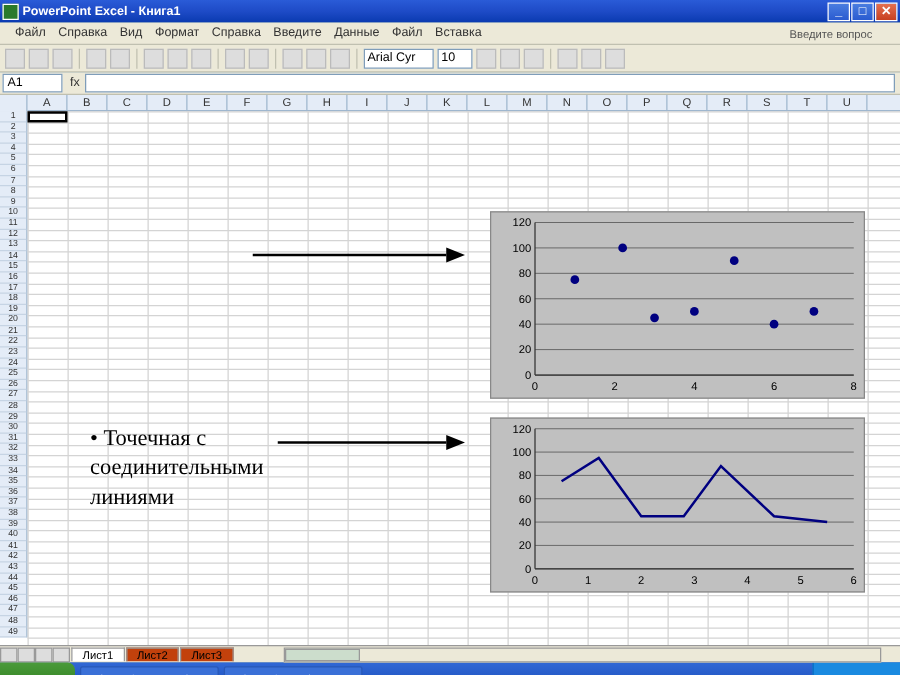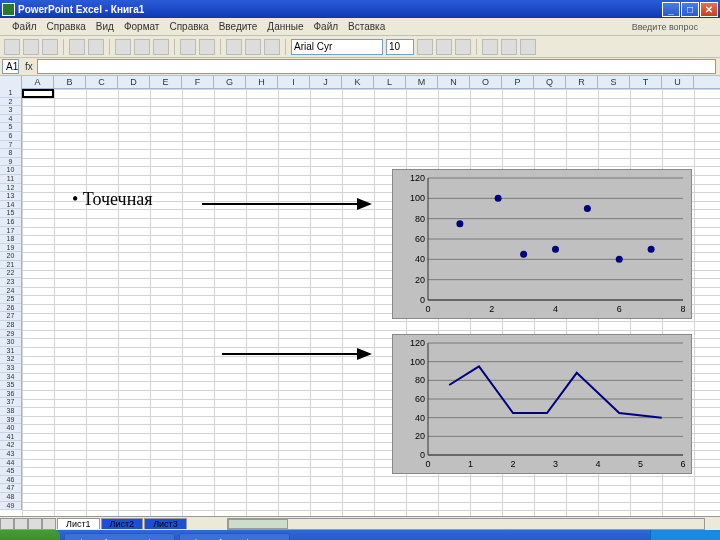--- a/index.html
+++ b/index.html
@@ -15,21 +15,21 @@
   .menubar { height: 18px; background: #ece9d8; display: flex; align-items: center; padding: 0 12px; font-size: 10px; color: #333; border-bottom: 1px solid #c0c0b0; }
   .menubar span { margin-right: 10px; }
   .menubar .ask { margin-left: auto; font-size: 9px; color: #555; }
 
   .toolbar { height: 22px; background: #ece9d8; border-bottom: 1px solid #c0c0b0; display: flex; align-items: center; padding: 0 4px; gap: 3px; }
   .tb-btn { width: 16px; height: 16px; background: #ddd; border: 1px solid #bbb; }
   .tb-sep { width: 1px; height: 16px; background: #c0c0b0; margin: 0 2px; }
   .fontbox { height: 16px; border: 1px solid #7f9db9; background: #fff; font-size: 10px; padding: 0 2px; display: flex; align-items: center; }
 
   .formula-row { height: 18px; background: #ece9d8; display: flex; align-items: center; border-bottom: 1px solid #c0c0b0; }
-  .namebox { width: 17px; height: 15px; border: 1px solid #7f9db9; background: #fff; font-size: 10px; padding: 1px 3px; margin: 0 2px; }
+  .namebox { width: 48px; height: 15px; border: 1px solid #7f9db9; background: #fff; font-size: 10px; padding: 1px 3px; margin: 0 2px; }
   .fx { font-size: 10px; padding: 0 4px; color: #333; }
   .formula-bar { flex: 1; height: 15px; border: 1px solid #7f9db9; background: #fff; margin-right: 4px; }
 
   .grid-area { position: relative; height: 440px; background: #fff; overflow: hidden; }
   .col-headers { position: absolute; top: 0; left: 0; right: 0; height: 13px; background: #e4ecf7; display: flex; border-bottom: 1px solid #9eb6ce; }
   .corner { width: 22px; height: 13px; border-right: 1px solid #9eb6ce; background: #e4ecf7; }
   .col-h { width: 32px; height: 13px; border-right: 1px solid #9eb6ce; font-size: 9px; text-align: center; color: #333; line-height: 13px; }
   .row-headers { position: absolute; top: 13px; left: 0; width: 22px; background: #e4ecf7; border-right: 1px solid #9eb6ce; }
   .row-h { height: 8.6px; border-bottom: 1px solid #c6d4e4; font-size: 7px; text-align: center; color: #333; line-height: 8.6px; }
   .cells { position: absolute; top: 13px; left: 22px; right: 0; bottom: 0; }
@@ -44,21 +44,21 @@
   .arrow-line { stroke: #000; stroke-width: 2; }
   .arrow-head { fill: #000; }
 
   .chart-box { position: absolute; background: #c0c0c0; border: 1px solid #888; }
   .chart1 { top: 80px; left: 370px; width: 300px; height: 150px; }
   .chart2 { top: 245px; left: 370px; width: 300px; height: 140px; }
 
   .sheet-tabs { height: 14px; background: #ece9d8; display: flex; align-items: center; font-size: 9px; border-top: 1px solid #999; }
   .sheet-nav { width: 14px; height: 12px; background: #ddd; border: 1px solid #999; }
   .tab { padding: 0 8px; background: #fff; border: 1px solid #999; border-bottom: none; margin-left: 1px; }
-  .tab.inactive { background: #1d4ed8; }
+  .tab.inactive { background: #c2410c; }
   .scroll-h { flex: 1; height: 12px; background: #ece9d8; margin: 0 15px 0 40px; border: 1px solid #999; position: relative; }
   .scroll-thumb { position: absolute; left: 0; width: 60px; height: 100%; background: #cdc; border: 1px solid #999; }
 
   .taskbar { height: 26px; background: linear-gradient(to bottom, #3168d5, #2358c5, #1848b5); display: flex; align-items: center; }
   .start { height: 26px; width: 60px; background: linear-gradient(to bottom, #4a9a3a, #2a7a1a); color: #fff; font-weight: bold; font-style: italic; font-size: 11px; display: flex; align-items: center; justify-content: center; border-radius: 0 6px 6px 0; }
   .task-item { height: 20px; padding: 0 8px; margin-left: 4px; background: #3a70d7; color: #fff; font-size: 9px; display: flex; align-items: center; border: 1px solid #2858b7; border-radius: 2px; }
   .tray { margin-left: auto; height: 26px; width: 70px; background: #1a8ae0; color: #fff; font-size: 9px; display: flex; align-items: center; justify-content: flex-end; padding-right: 6px; border-left: 1px solid #0a6ac0; }
 </style>
 </head>
 <body>
@@ -97,21 +97,21 @@
   <div class="tb-btn"></div>
   <div class="tb-btn"></div>
   <div class="tb-sep"></div>
   <div class="tb-btn"></div>
   <div class="tb-btn"></div>
   <div class="tb-sep"></div>
   <div class="tb-btn"></div>
   <div class="tb-btn"></div>
   <div class="tb-btn"></div>
   <div class="tb-sep"></div>
-  <div class="fontbox" style="width:92px">Arial Cyr</div>
+  <div class="fontbox" style="width:56px">Arial Cyr</div>
   <div class="fontbox" style="width:28px">10</div>
   <div class="tb-btn"></div>
   <div class="tb-btn"></div>
   <div class="tb-btn"></div>
   <div class="tb-sep"></div>
   <div class="tb-btn"></div>
   <div class="tb-btn"></div>
   <div class="tb-btn"></div>
 </div>
 
@@ -266,21 +266,23 @@
       <div class="cell-line" style="left: 480px; top: 0px; bottom: 0px; width: 1px;"></div>
       <div class="cell-line" style="left: 512px; top: 0px; bottom: 0px; width: 1px;"></div>
       <div class="cell-line" style="left: 544px; top: 0px; bottom: 0px; width: 1px;"></div>
       <div class="cell-line" style="left: 576px; top: 0px; bottom: 0px; width: 1px;"></div>
       <div class="cell-line" style="left: 608px; top: 0px; bottom: 0px; width: 1px;"></div>
       <div class="cell-line" style="left: 640px; top: 0px; bottom: 0px; width: 1px;"></div>
       <div class="cell-line" style="left: 672px; top: 0px; bottom: 0px; width: 1px;"></div>
     </div>
   <div class="content">
     <div class="sel-cell"></div>
-    <div class="bullet1">• <span>Точечная</span></div>
+    <div class="bullet2">• <span style="white-space:pre-line">Точечная с
+соединительными
+линиями</span></div>
 
     <svg class="arrow" style="top:105px;left:180px" width="170" height="20">
       <line class="arrow-line" x1="0" y1="10" x2="155" y2="10"></line>
       <polygon class="arrow-head" points="155,4 170,10 155,16"></polygon>
     </svg>
     <svg class="arrow" style="top:255px;left:200px" width="150" height="20">
       <line class="arrow-line" x1="0" y1="10" x2="135" y2="10"></line>
       <polygon class="arrow-head" points="135,4 150,10 135,16"></polygon>
     </svg>
 

